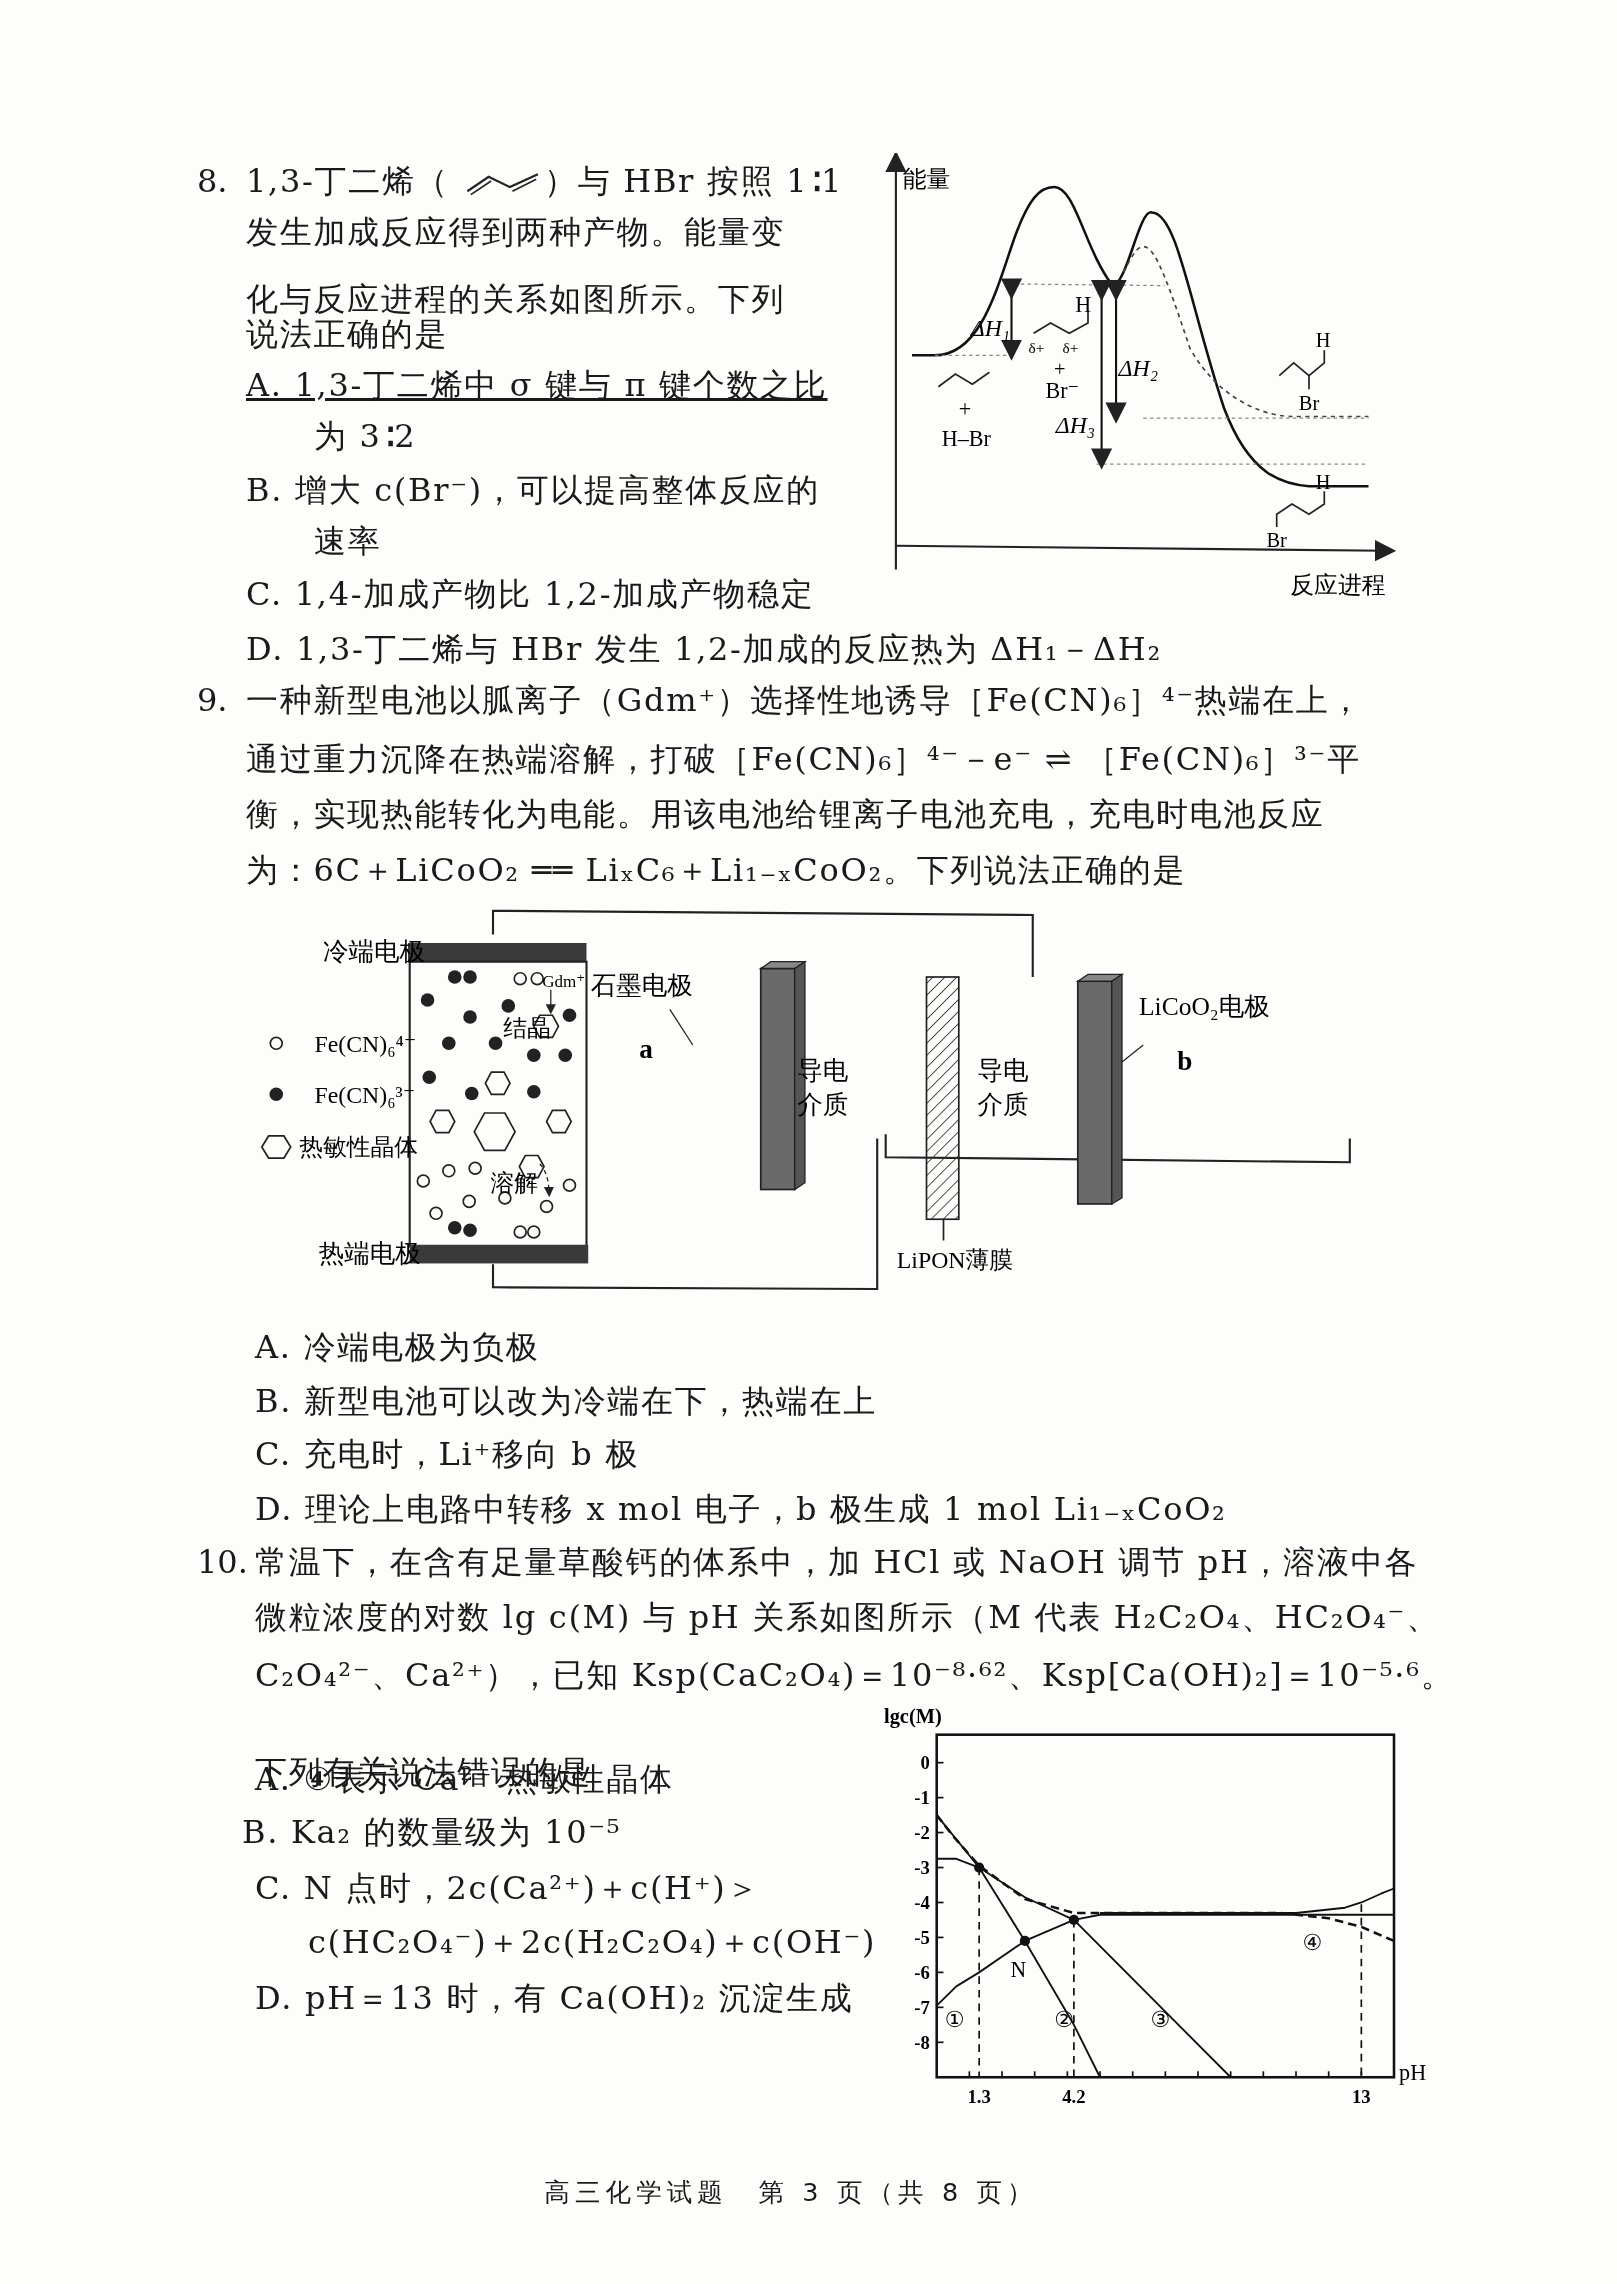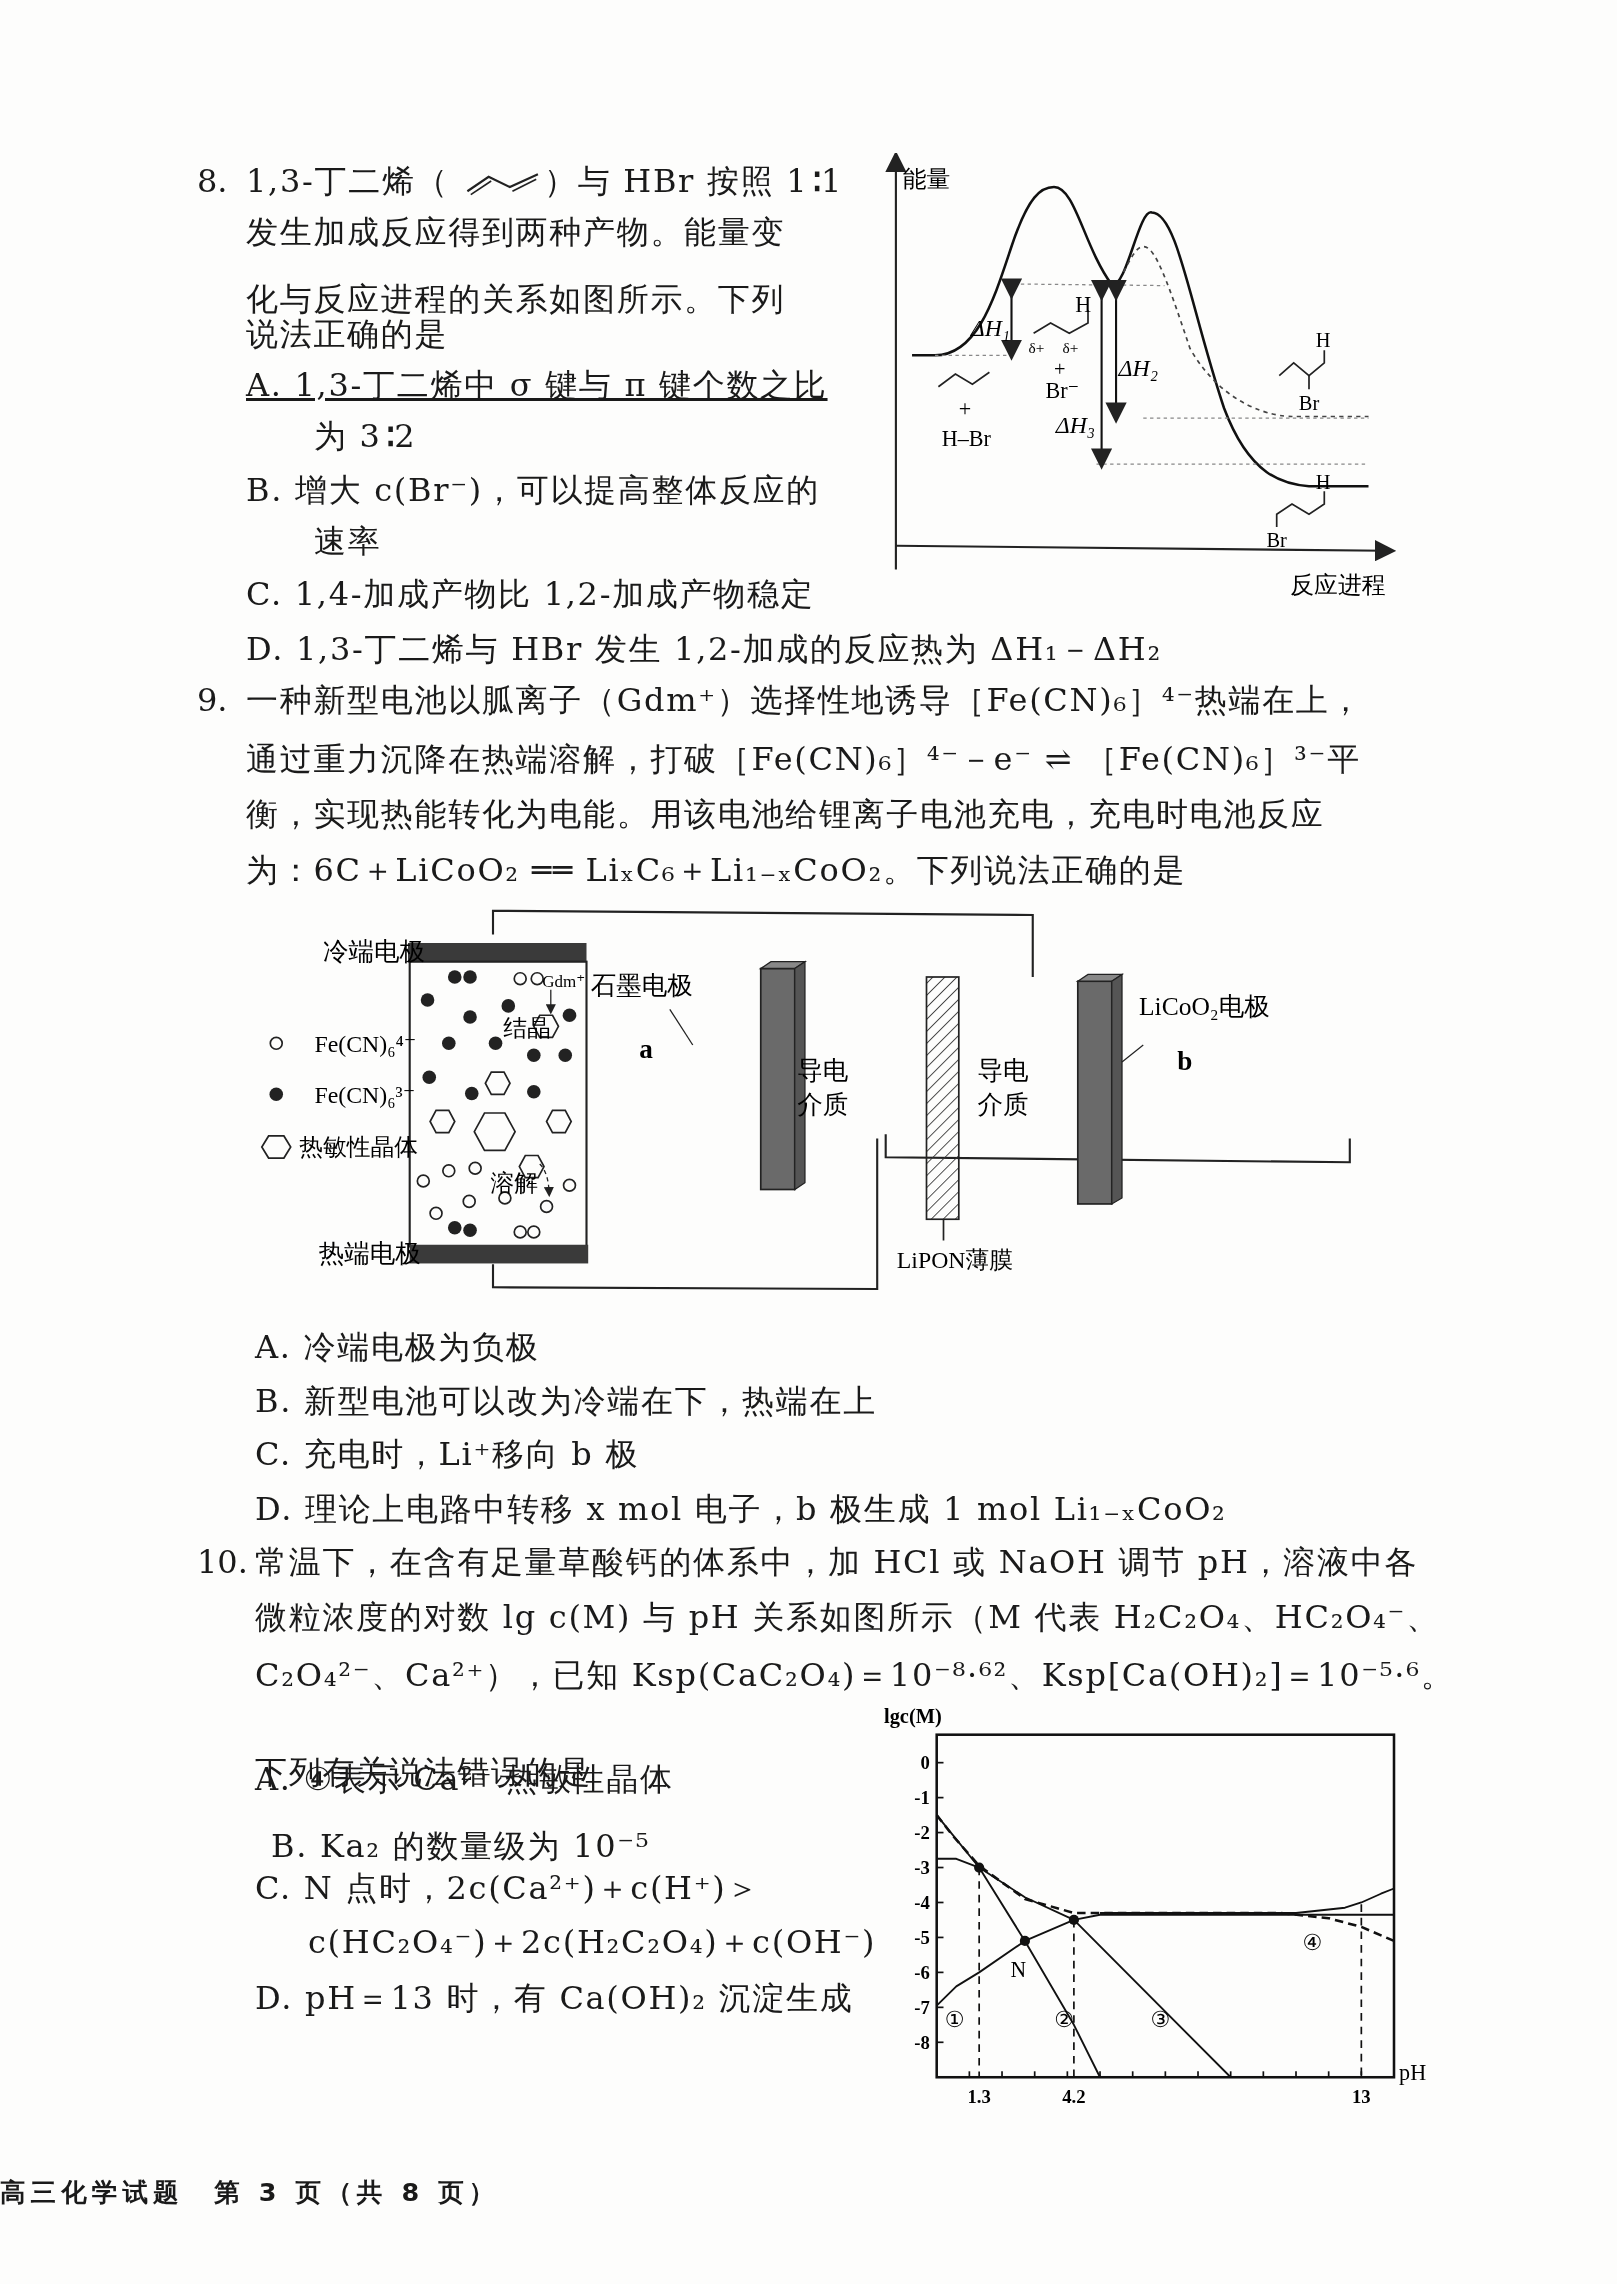--- a/index.html
+++ b/index.html
@@ -1,22 +1,22 @@
 <!DOCTYPE html>
 <html style="font-size:13.6px"><head>
 <meta charset="utf-8">
 <style>
   html, body { margin:0; padding:0; background:#fdfdfc; }
   body { width:1618px; height:2284px; position:relative; overflow:hidden;
          font-family:"DejaVu Serif","Liberation Serif",serif; color:#1a1a1a; }
   .t { position:absolute; font-size:32px; line-height:41px; white-space:nowrap; letter-spacing:1.7px; }
   .num { position:absolute; font-size:32px; line-height:41px; }
   svg text { font-family:"Liberation Serif","DejaVu Serif",serif; }
-  .footer { position:absolute; left:0; width:1582px; top:2175px; text-align:left;
-            font-size:25.5px; font-weight:bold; letter-spacing:5.1px; font-family:"DejaVu Sans",sans-serif; }
+  .footer { position:absolute; left:0; width:1582px; top:2175px; text-align:center;
+            font-size:25.5px; font-weight:normal; letter-spacing:5.1px; font-family:"DejaVu Sans",sans-serif; }
 </style>
 </head>
 <body>
 
 <div class="num" style="left:197px;top:161px;">8.</div>
 <div class="t" style="left:246px;top:161px;">1,3-丁二烯（</div>
 <svg style="position:absolute;left:463px;top:170px" width="81" height="25.5" viewBox="0 0 95 30">
   <polyline points="5,25 30,8 55,20 88,5" fill="none" stroke="#222" stroke-width="2.5"></polyline>
   <line x1="9" y1="29" x2="33" y2="13" stroke="#222" stroke-width="2"></line>
   <line x1="58" y1="25" x2="86" y2="11" stroke="#222" stroke-width="2"></line>
@@ -181,21 +181,21 @@
 <div class="t" style="left:255px;top:1381px;">B. 新型电池可以改为冷端在下，热端在上</div>
 <div class="t" style="left:255px;top:1434px;">C. 充电时，Li⁺移向 b 极</div>
 <div class="t" style="left:255px;top:1489px;">D. 理论上电路中转移 x mol 电子，b 极生成 1 mol Li₁₋ₓCoO₂</div>
 
 <div class="num" style="left:197px;top:1542px;">10.</div>
 <div class="t" style="left:255px;top:1542px;">常温下，在含有足量草酸钙的体系中，加 HCl 或 NaOH 调节 pH，溶液中各</div>
 <div class="t" style="left:255px;top:1597px;">微粒浓度的对数 lg c(M) 与 pH 关系如图所示（M 代表 H₂C₂O₄、HC₂O₄⁻、</div>
 <div class="t" style="left:255px;top:1655px;">C₂O₄²⁻、Ca²⁺），已知 Ksp(CaC₂O₄)＝10⁻⁸·⁶²、Ksp[Ca(OH)₂]＝10⁻⁵·⁶。</div>
 <div class="t" style="left:255px;top:1708px;margin-top:44px;">下列有关说法错误的是</div>
 <div class="t" style="left:255px;top:1759px;">A. ④表示 Ca²⁺ 热敏性晶体</div>
-<div class="t" style="left:271px;top:1812px;margin-top:14px;">B. Ka₂ 的数量级为 10⁻⁵</div>
+<div class="t" style="left:242px;top:1812px;">B. Ka₂ 的数量级为 10⁻⁵</div>
 <div class="t" style="left:255px;top:1868px;">C. N 点时，2c(Ca²⁺)＋c(H⁺)＞</div>
 <div class="t" style="left:308px;top:1922px;">c(HC₂O₄⁻)＋2c(H₂C₂O₄)＋c(OH⁻)</div>
 <div class="t" style="left:255px;top:1978px;">D. pH＝13 时，有 Ca(OH)₂ 沉淀生成</div>
 
 <svg id="chart" style="position:absolute;left:884px;top:1699px" width="561" height="425" viewBox="0 0 660 500">
   <text x="0" y="28" font-size="24" font-weight="bold">lgc(M)</text>
   <text x="606" y="448" font-size="26">pH</text>
   <g id="chart-layer">
       <rect x="62" y="42" width="538" height="403" fill="none" stroke="#111" stroke-width="3"></rect>
       <line x1="62" y1="74.89795918367346" x2="70" y2="74.89795918367346" stroke="#111" stroke-width="2"></line>

